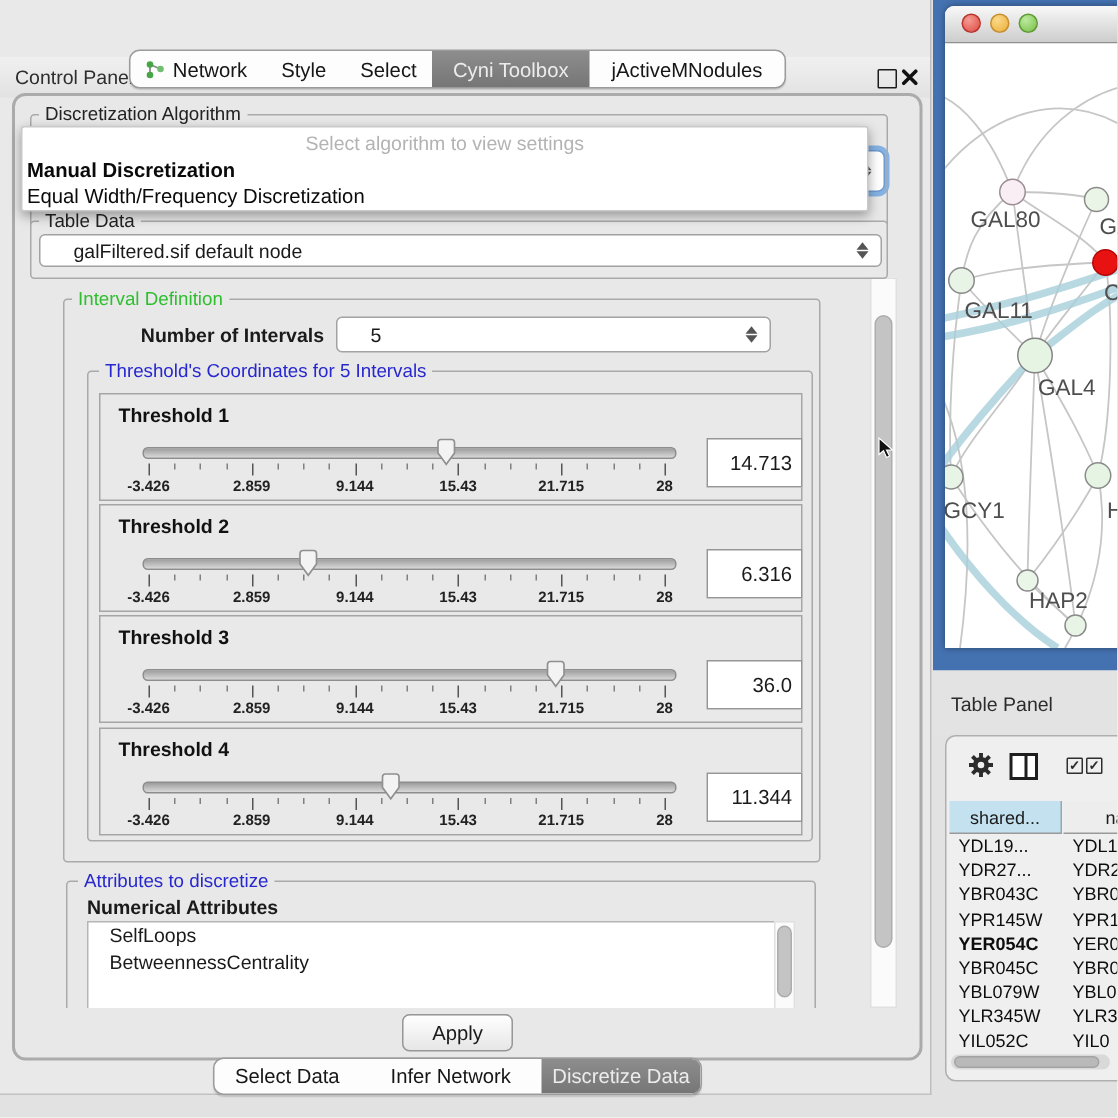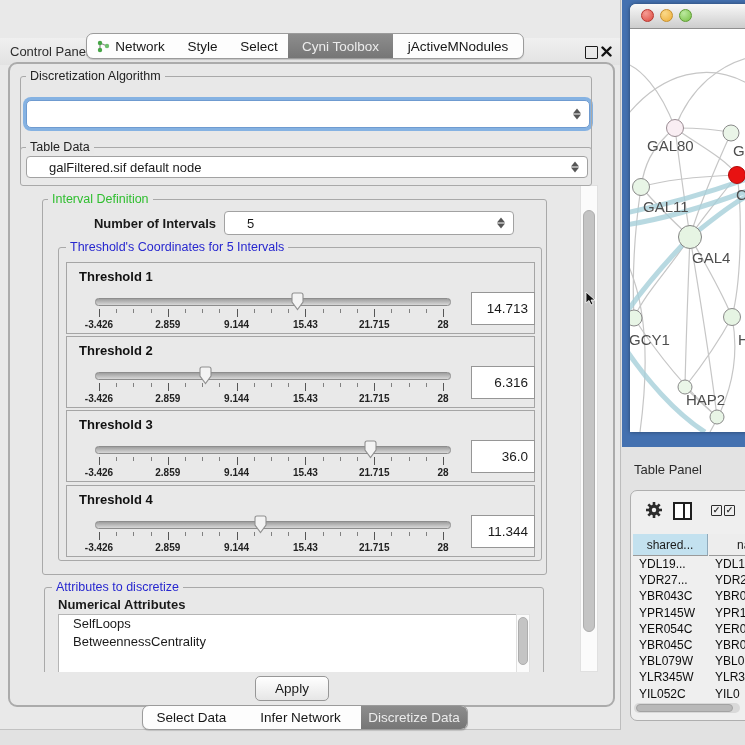--- a/index.html
+++ b/index.html
@@ -54,21 +54,21 @@
   .ticklab{position:absolute;top:56px;transform:translateX(-50%);font-size:10px;
            font-weight:bold;color:#222;}
   .thumb{position:absolute;top:29px;width:15px;height:19px;}
   
   #attr-list{background:#fff;border:1px solid #B5B5B5;font-size:13px;}
   #attr-list div{padding-left:14px;line-height:17.5px;}
   
   .sb-track{background:#FBFBFB;border:1px solid #E0E0E0;}
   .sb-thumb{background:#C4C4C4;border:1px solid #ADADAD;border-radius:6px;}
   
-  #apply-btn{left:255px;top:676px;width:72px;height:23px;border:1px solid #979797;border-radius:5px;
+  #apply-btn{left:268px;top:676px;width:72px;height:23px;border:1px solid #979797;border-radius:5px;
              background:linear-gradient(#FFFFFF,#E6E6E6);font-size:13.5px;display:flex;
              align-items:center;justify-content:center;}
   
   #net-frame{left:622px;top:0;width:123px;height:447px;background:var(--c-accent,#4471B0);}
   #mac-window{left:630px;top:4px;width:130px;height:428px;background:#fff;border-radius:6px 6px 0 0;
               box-shadow:0 0 4px rgba(0,0,0,.4);}
   #mac-titlebar{left:0;top:0;width:130px;height:24px;border-radius:6px 6px 0 0;
                 background:linear-gradient(#F8F8F8,#CDCDCD);border-bottom:1px solid #8F8F8F;}
   .light{top:5px;width:13px;height:13px;border-radius:50%;}
   #table-panel-band{left:622px;top:447px;width:123px;height:43px;background:#E3E3E3;}
@@ -144,20 +144,27 @@
     <div class="abs groupbox" style="left:20px;top:147px;width:570px;height:37px;background:#E9E9E9;z-index:3;"></div>
     <div class="abs grouplab" style="left:26px;top:140px;z-index:4;color:#222;">Table Data</div>
     <div class="abs combo" style="left:26px;top:156px;width:562px;height:22px;z-index:4;">
       <span>galFiltered.sif default node</span>
       <div class="stepper">
           <div class="st-up"></div>
           <div class="st-dn"></div>
         </div>
     </div>
 
+    <div id="algo-popup" class="abs">
+      <div id="popup-placeholder" class="abs">Select algorithm to view settings</div>
+      <div id="popup-options">
+          <div class="popup-opt abs" style="top: 20px; font-weight: bold;">Manual Discretization</div>
+          <div class="popup-opt abs" style="top: 37px;">Equal Width/Frequency Discretization</div>
+        </div>
+    </div>
 
     <div class="abs" id="scrollpane" style="left:14px;top:183px;width:565px;height:489px;overflow:hidden;">
 
       <div class="abs groupbox" style="left:28px;top:16px;width:503px;height:374px;"></div>
       <div class="abs grouplab" style="left:34px;top:9px;color:var(--c-green);">Interval Definition</div>
 
       <div class="abs" style="left:40px;top:33px;width:162px;text-align:right;font-size:13px;font-weight:bold;">Number of Intervals</div>
       <div class="abs combo" style="left:210px;top:28px;width:290px;height:24px;">
         <span>5</span>
         <div class="stepper">
@@ -435,21 +442,21 @@
         </div>
         <div class="tp-row" style="top: 98.4px;">
           <span style="position: absolute; left: 6px;">YBR043C</span>
           <span style="position: absolute; left: 82px;">YBR0</span>
         </div>
         <div class="tp-row" style="top: 114.6px;">
           <span style="position: absolute; left: 6px;">YPR145W</span>
           <span style="position: absolute; left: 82px;">YPR1</span>
         </div>
         <div class="tp-row" style="top: 130.8px;">
-          <span style="position: absolute; left: 6px;">YER054C</span>
+          <span style="position: absolute; left: 6px; font-weight: bold;">YER054C</span>
           <span style="position: absolute; left: 82px;">YER0</span>
         </div>
         <div class="tp-row" style="top: 147px;">
           <span style="position: absolute; left: 6px;">YBR045C</span>
           <span style="position: absolute; left: 82px;">YBR0</span>
         </div>
         <div class="tp-row" style="top: 163.2px;">
           <span style="position: absolute; left: 6px;">YBL079W</span>
           <span style="position: absolute; left: 82px;">YBL0</span>
         </div>

